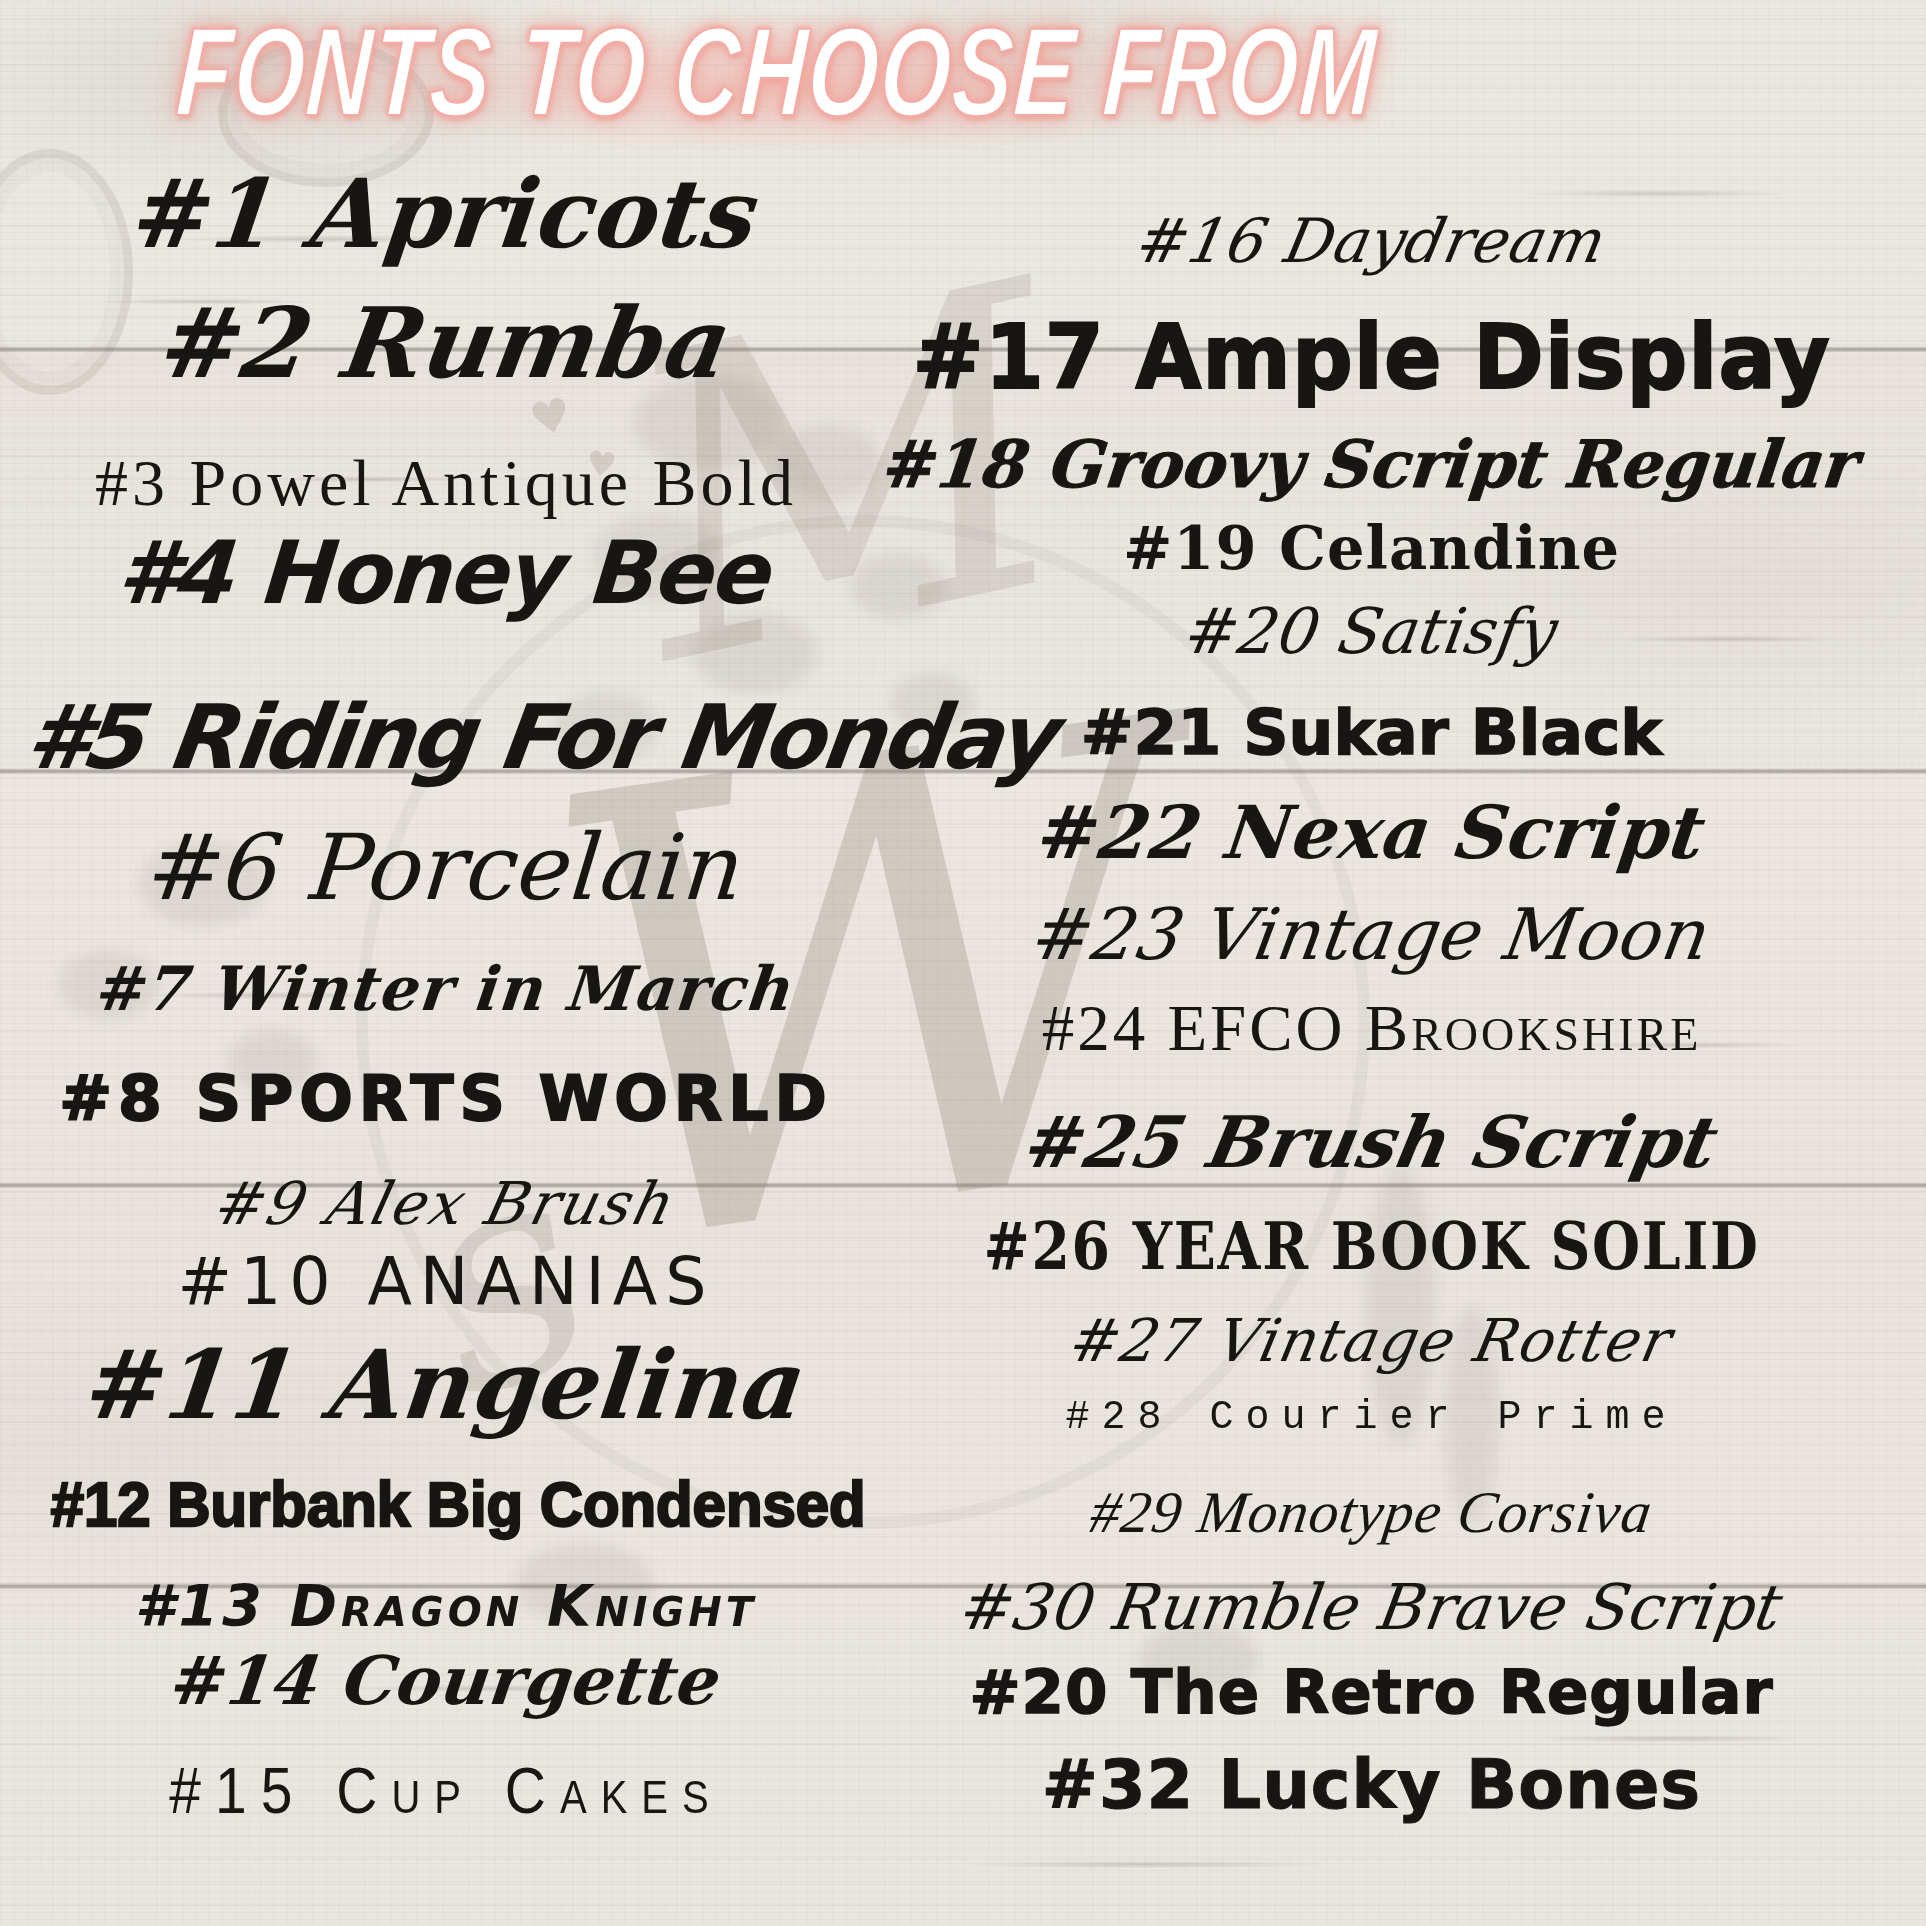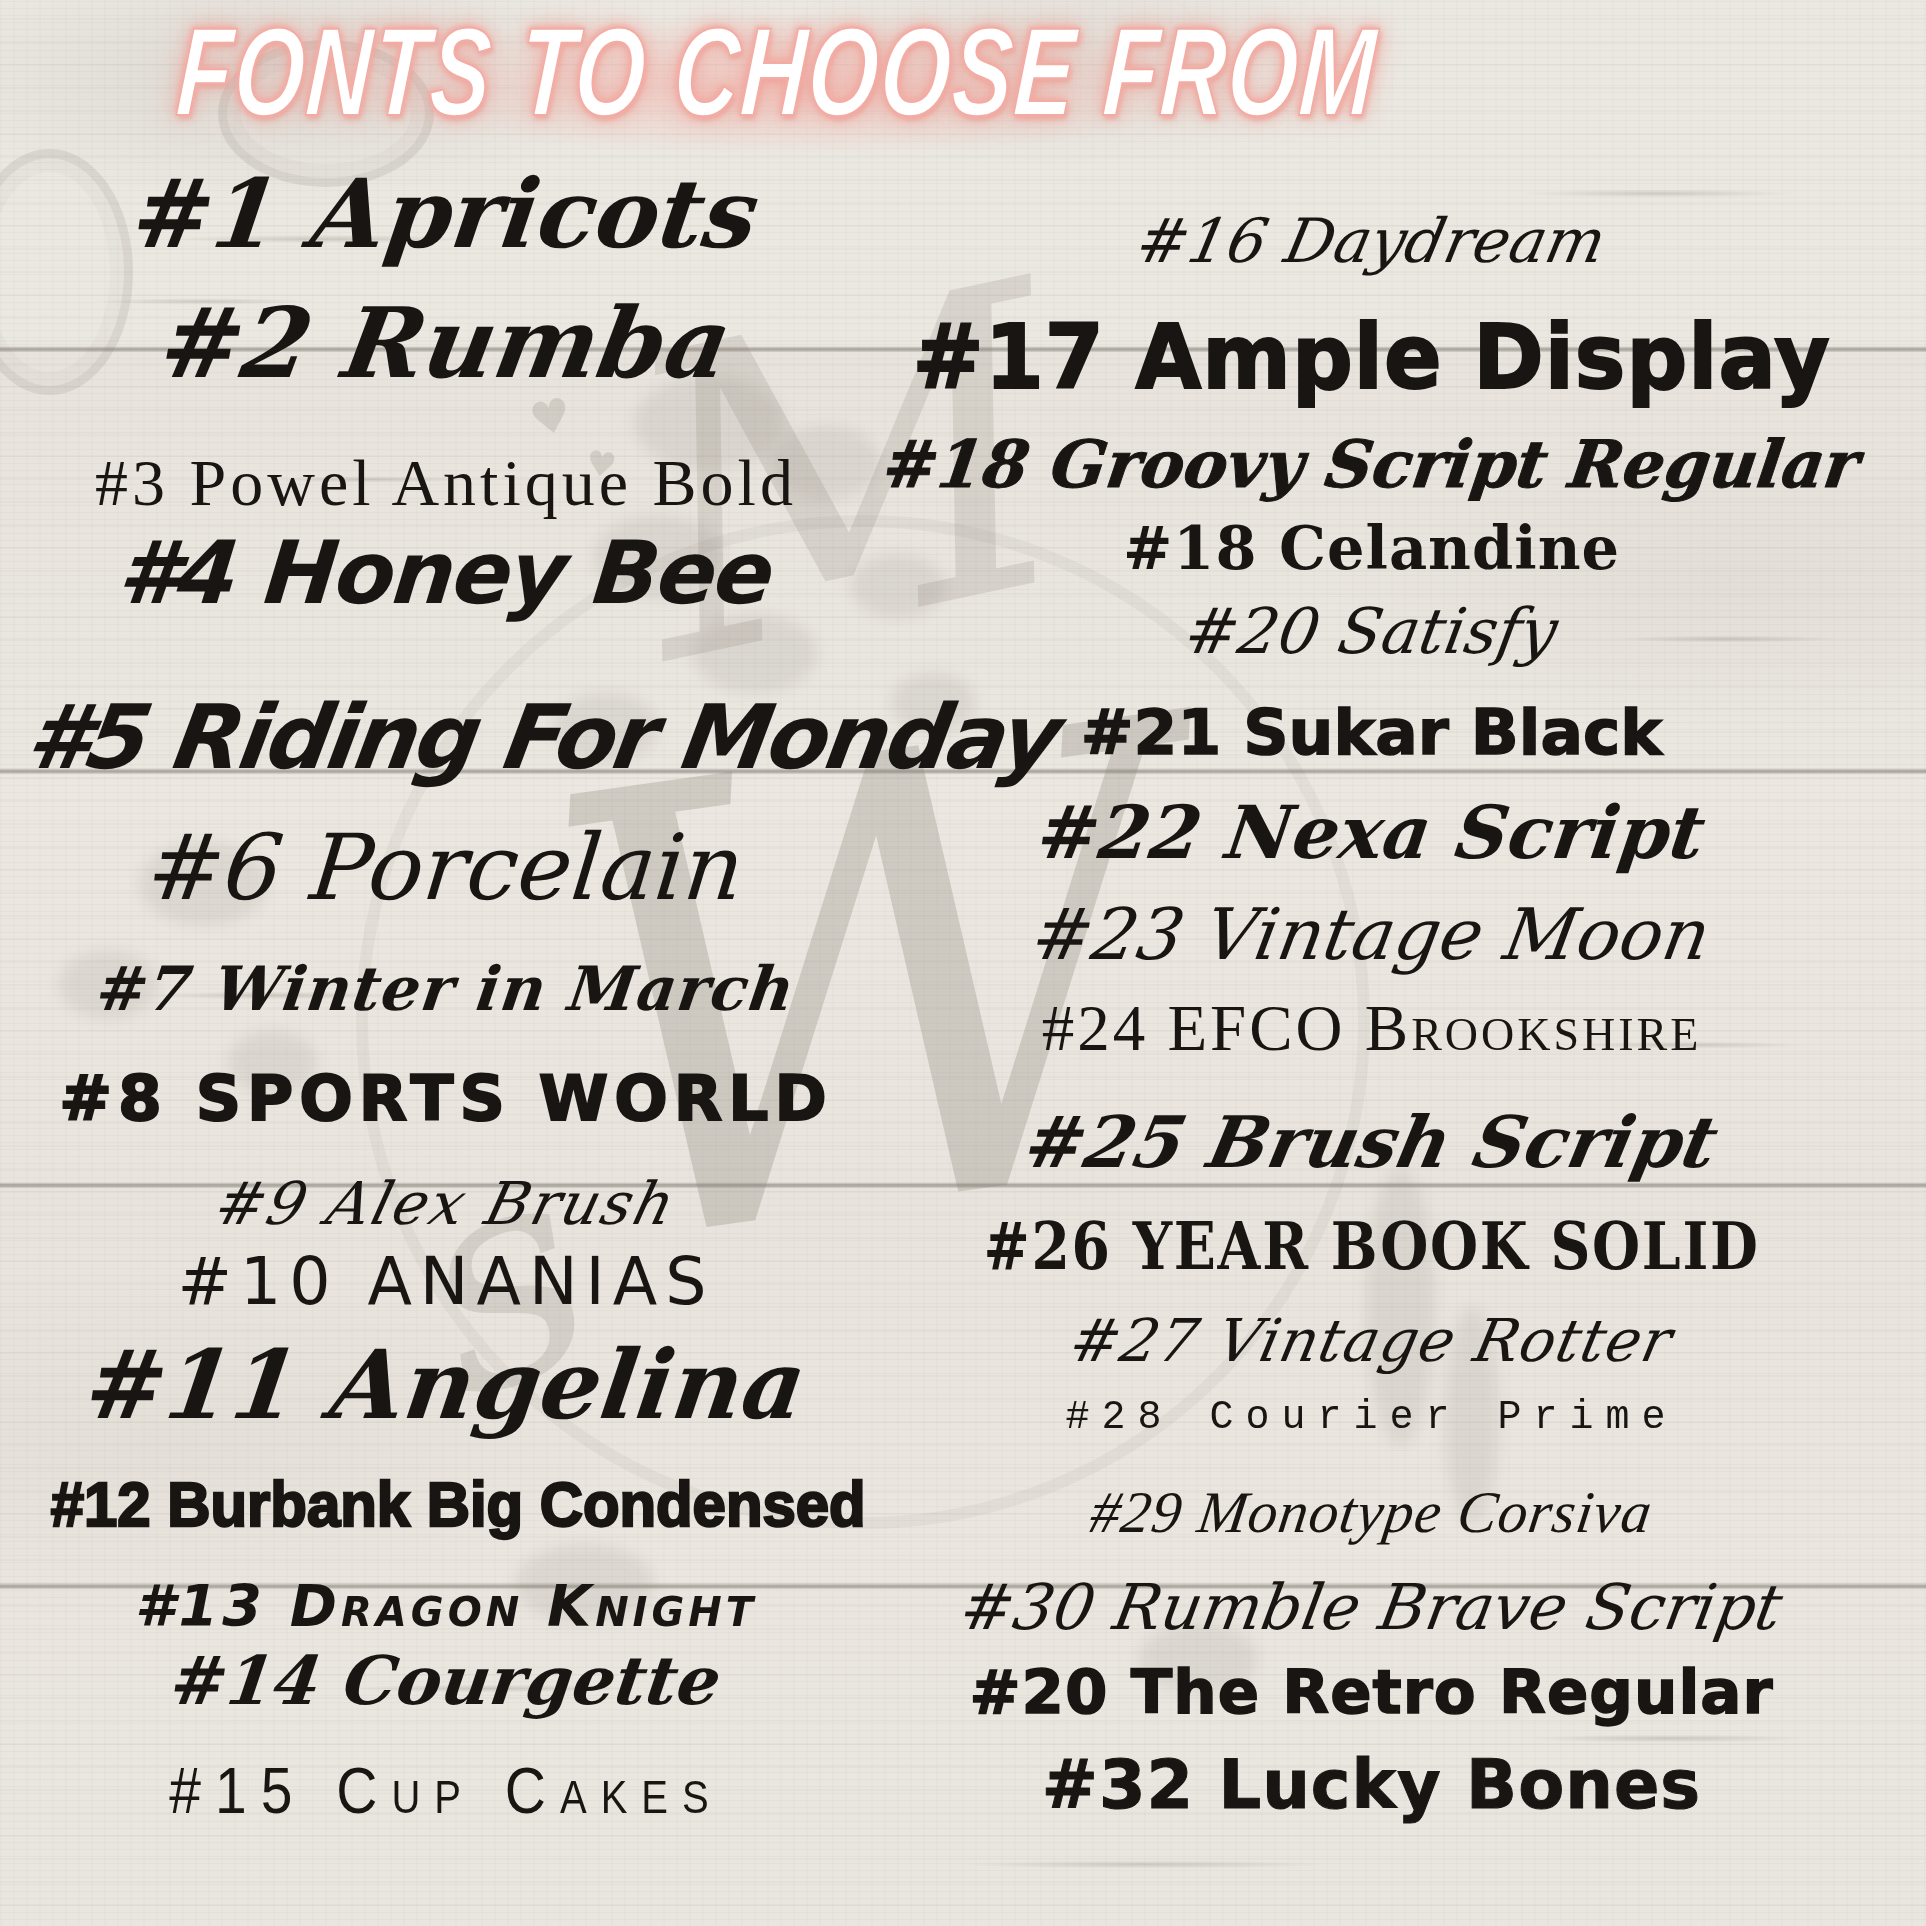--- a/index.html
+++ b/index.html
@@ -191,21 +191,21 @@
     <div class="font-item f12">#12 Burbank Big Condensed</div>
     <div class="font-item f13">#13 Dragon Knight</div>
     <div class="font-item f14">#14 Courgette</div>
     <div class="font-item f15">#15 Cup Cakes</div>
   </div>
 
   <div class="col col-right">
     <div class="font-item f16">#16 Daydream</div>
     <div class="font-item f17">#17 Ample Display</div>
     <div class="font-item f18">#18 Groovy Script Regular</div>
-    <div class="font-item f19">#18 Celandine</div>
+    <div class="font-item f19">#19 Celandine</div>
     <div class="font-item f20">#20 Satisfy</div>
     <div class="font-item f21">#21 Sukar Black</div>
     <div class="font-item f22">#22 Nexa Script</div>
     <div class="font-item f23">#23 Vintage Moon</div>
     <div class="font-item f24">#24 EFCO Brookshire</div>
     <div class="font-item f25">#25 Brush Script</div>
     <div class="font-item f26">#26 YEAR BOOK SOLID</div>
     <div class="font-item f27">#27 Vintage Rotter</div>
     <div class="font-item f28">#28 Courier Prime</div>
     <div class="font-item f29">#29 Monotype Corsiva</div>

